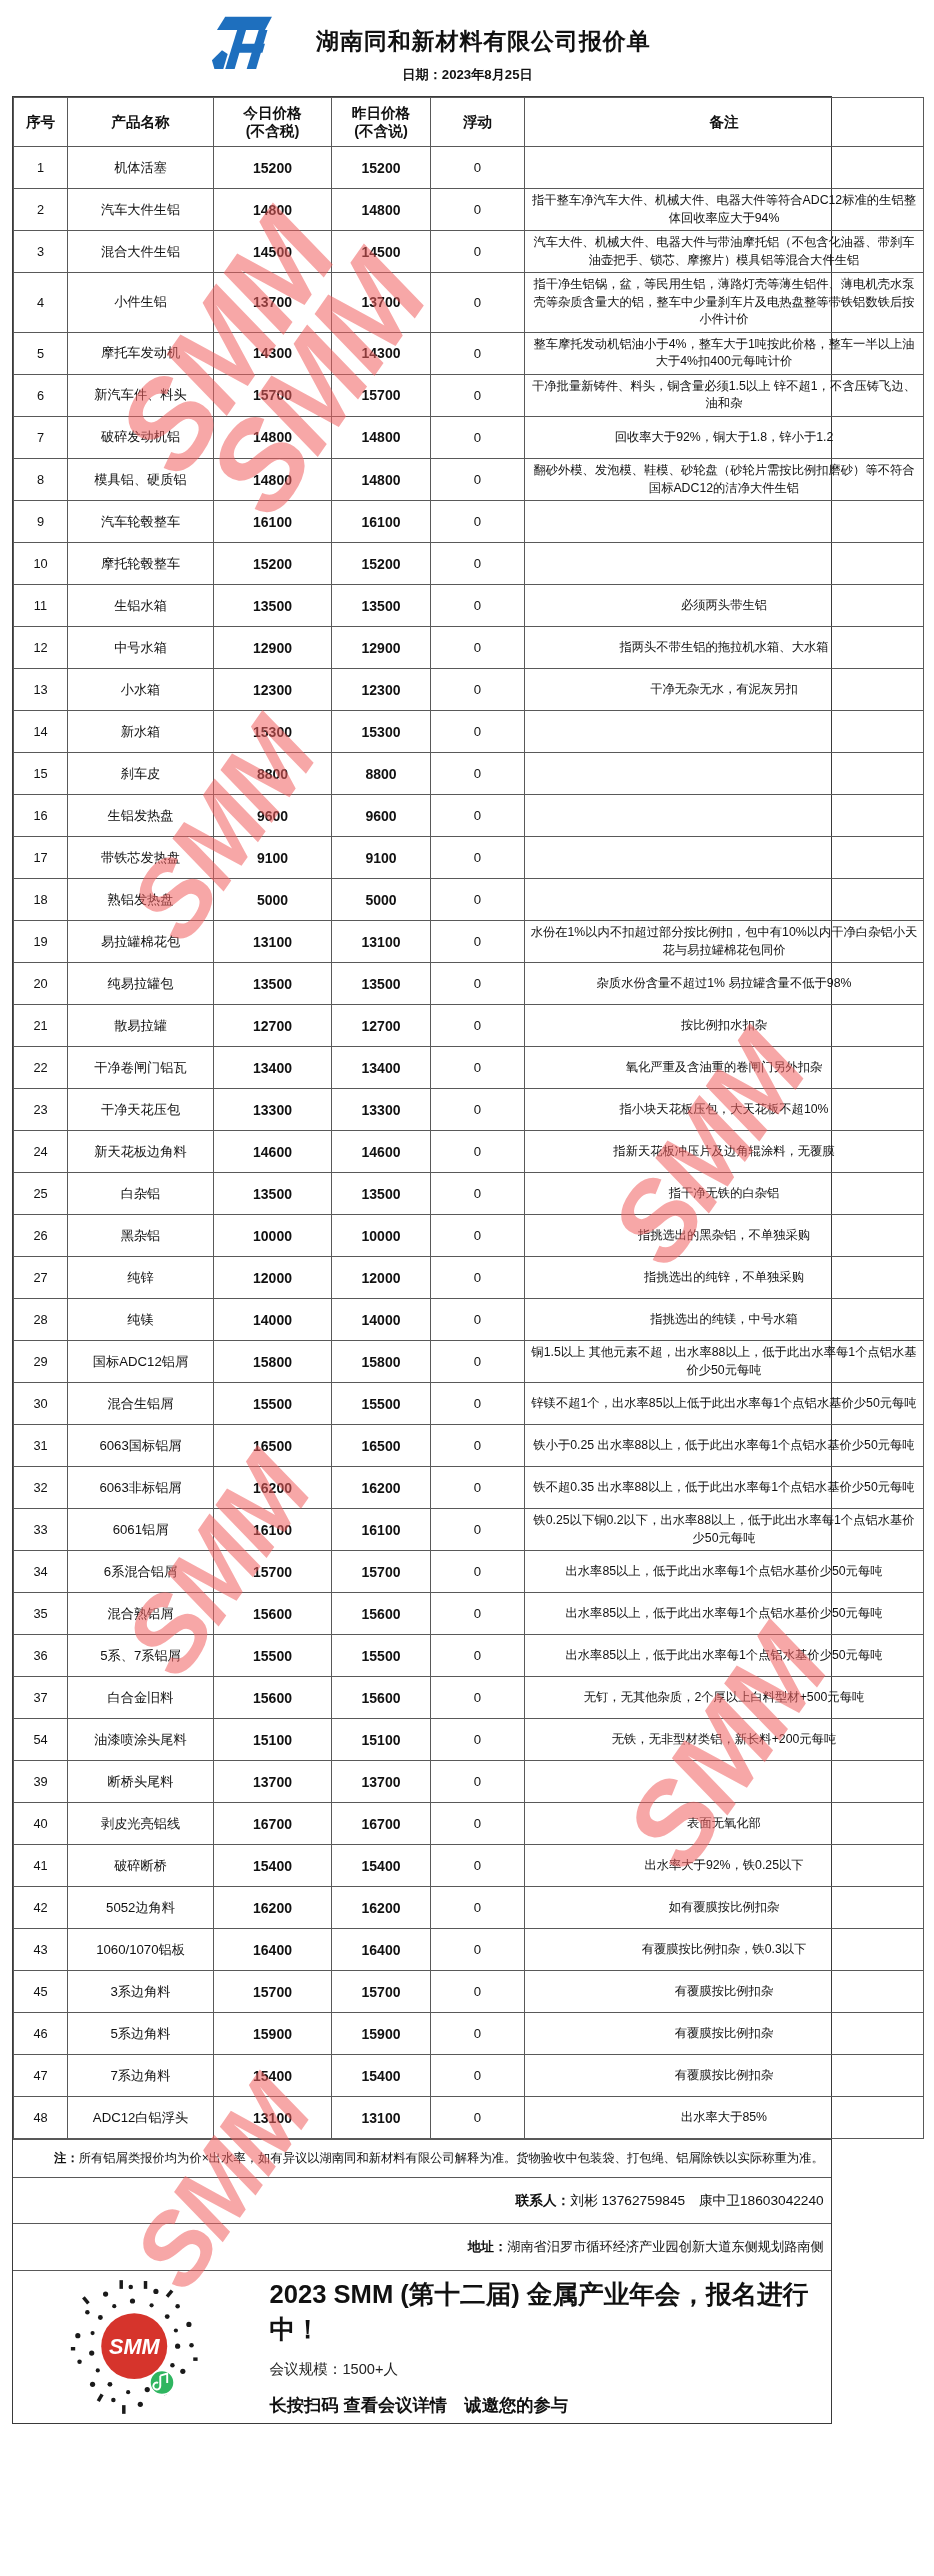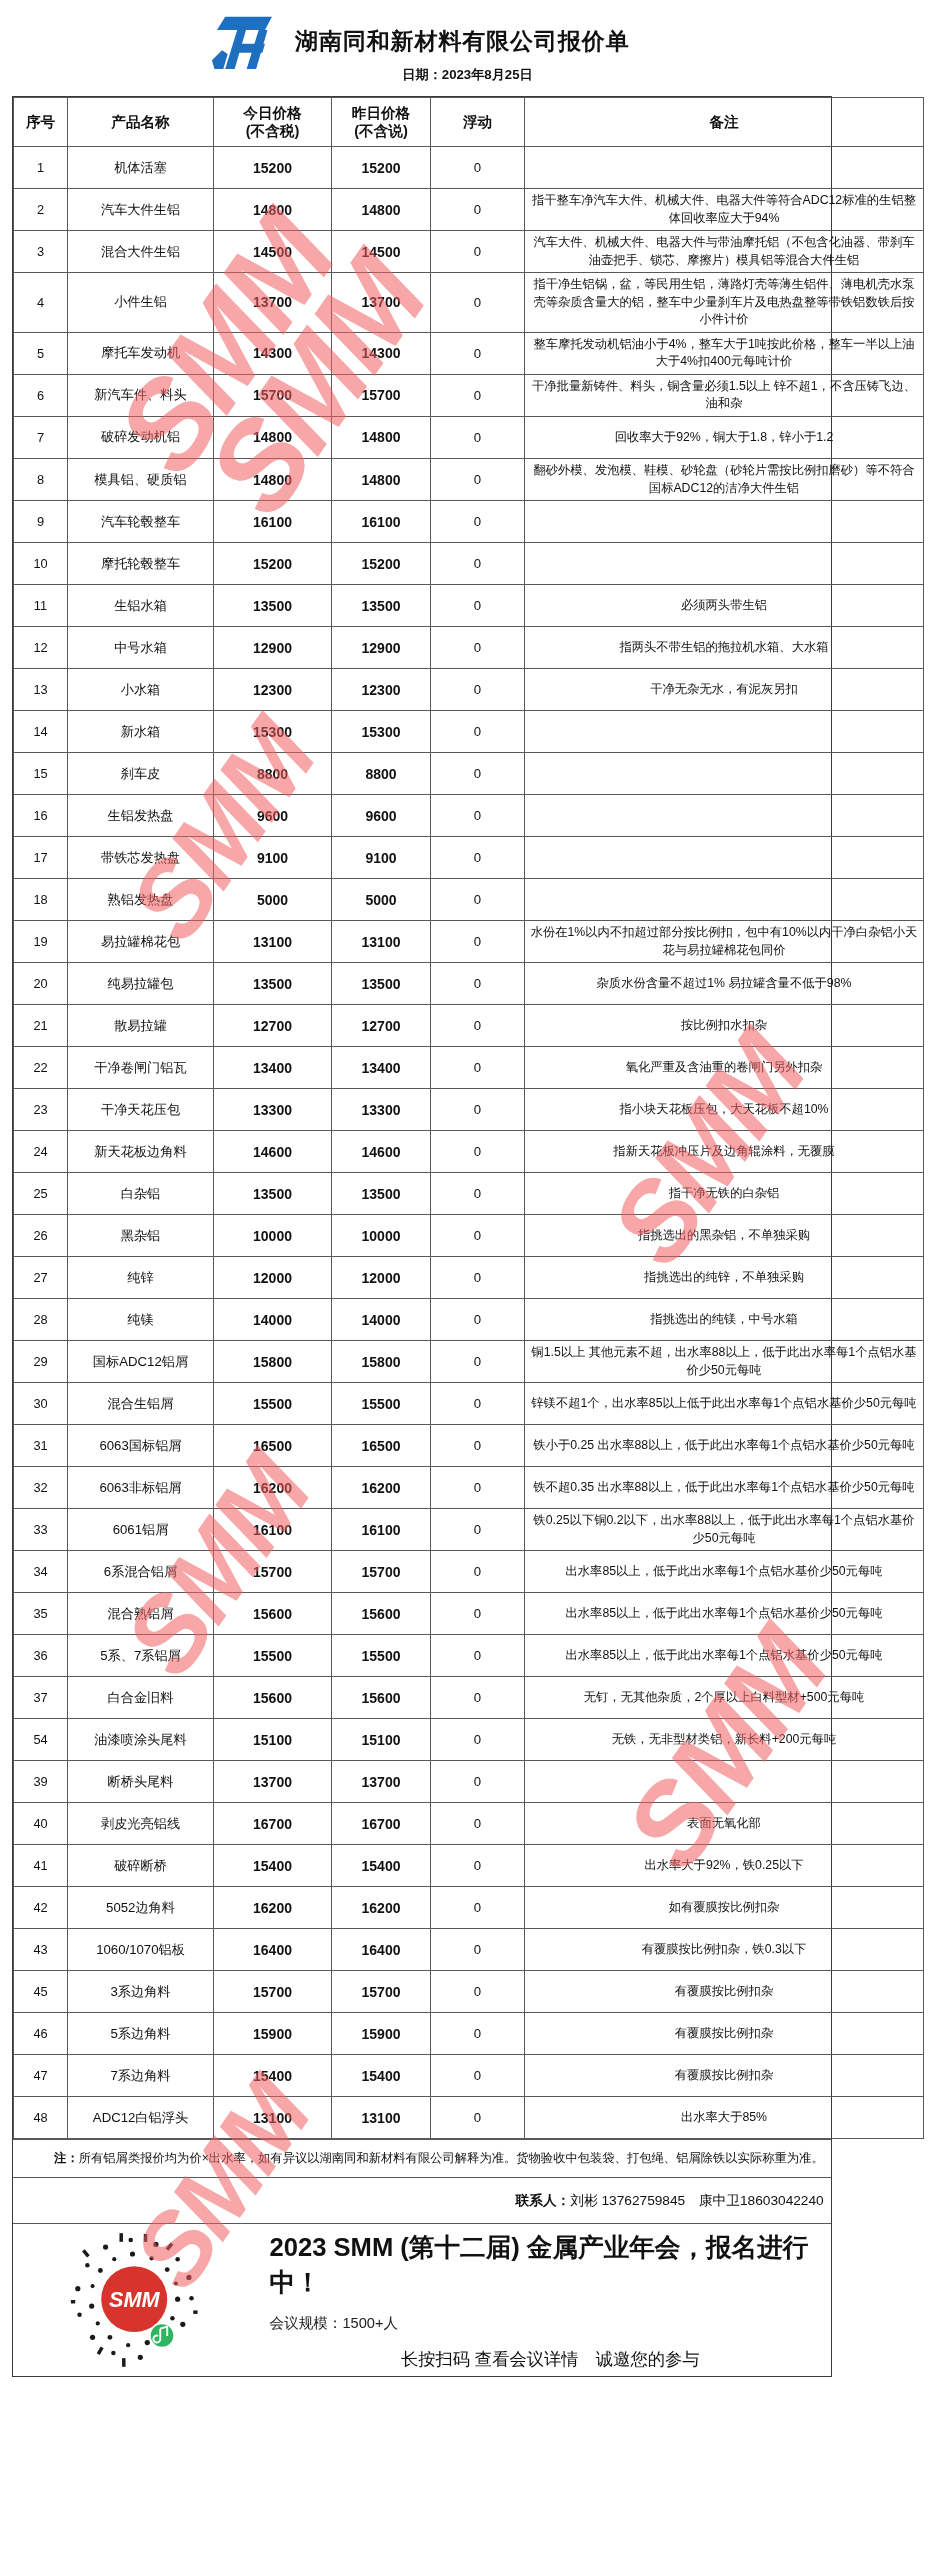--- a/index.html
+++ b/index.html
@@ -1,21 +1,21 @@
 <!DOCTYPE html>
 <html style="font-size:14.6px"><head>
 <meta charset="utf-8">
 <style>
   * { margin:0; padding:0; box-sizing:border-box; }
   body { background:#ffffff; font-family:"Liberation Sans", sans-serif; }
   .page { position:relative; width:935px; height:2576px; background:#fff; overflow:hidden; margin:0 auto; }
 
   
   .logo { position:absolute; left:208px; top:11px; }
-  .page-title { position:absolute; left:295px; top:25.6px; font-size:23px; font-weight:800; color:#111; letter-spacing:0.9px; }
+  .page-title { position:absolute; left:316px; top:25.6px; font-size:23px; font-weight:800; color:#111; letter-spacing:0.9px; }
   .date-line { position:absolute; left:0; top:66px; width:100%; text-align:center; font-size:13.2px; font-weight:bold; color:#111; }
 
   
   .sheet { position:absolute; left:12px; top:96px; width:820px; border:1.8px solid #3a3a3a; background:transparent; }
   table.quote { width:100%; border-collapse:collapse; table-layout:fixed; }
   table.quote th, table.quote td { border:0.9px solid #595959; text-align:center; vertical-align:middle; color:#111; }
   table.quote th { height:49px; font-size:14.6px; font-weight:bold; white-space:pre-line; line-height:1.25; }
   table.quote td { height:42px; padding:2.7px 5.5px; }
   td.c-no { font-size:12.8px; }
   td.c-name { font-size:13.2px; }
@@ -29,21 +29,21 @@
   .foot-row .lbl { font-weight:bold; }
   .note-row { padding:10px 7.3px; font-size:12.3px; }
   .contact-row { padding:13.7px 7.3px; font-size:13.7px; }
   .address-row { padding:13.7px 7.3px; font-size:13.2px; }
 
   
   .banner { border-top:0.9px solid #595959; height:153px; display:flex; align-items:center; padding-left:57px; position:relative; }
   .banner-text { margin-left:71px; }
   .banner-title { font-size:25.6px; font-weight:800; color:#111; }
   .banner-scale { font-size:14.6px; color:#222; margin-top:13.7px; }
-  .banner-cta { font-size:17.3px; font-weight:400; color:#111; margin-top:13.7px;text-align:center; }
+  .banner-cta { font-size:17.3px; font-weight:700; color:#111; margin-top:13.7px; }
 
   
   .wm { position:absolute; z-index:6; font-size:123px; font-weight:900; font-style:italic; letter-spacing:-3.7px;
         color:rgba(240,95,95,0.55); transform:rotate(-55deg); pointer-events:none; white-space:nowrap; }
   .wm1 { left:87px;  top:274px; }
   .wm2 { left:178px; top:315px; }
   .wm3 { left:105px; top:771px; font-size:105px; }
   .wm4 { left:584px; top:1086px; font-size:110px; }
   .wm5 { left:100px; top:1506px; font-size:105px; }
   .wm6 { left:598px; top:1684px; font-size:114px; }
@@ -477,20 +477,23 @@
             <td class="c-remark">出水率大于85%</td>
           </tr>
         </tbody>
     </table>
 
     <div class="foot-row note-row">
       <span class="lbl">注：</span><span>所有铝屑类报价均为价×出水率，如有异议以湖南同和新材料有限公司解释为准。货物验收中包装袋、打包绳、铝屑除铁以实际称重为准。</span>
     </div>
     <div class="foot-row contact-row">
       <span class="lbl">联系人：</span><span>刘彬 13762759845　康中卫18603042240</span>
+    </div>
+    <div class="foot-row address-row">
+      <span class="lbl">地址：</span><span>湖南省汨罗市循环经济产业园创新大道东侧规划路南侧</span>
     </div>
 
     <div class="banner">
       <svg width="135" height="142" viewBox="0 0 148 156">
         <g fill="#1a1a1a">
           <circle cx="124" cy="77" r="3"></circle>
             <circle cx="118" cy="99" r="2.6"></circle>
             <circle cx="106" cy="116" r="2.6"></circle>
           <circle cx="89" cy="127" r="3"></circle>
             <circle cx="67" cy="130" r="2.4"></circle>

